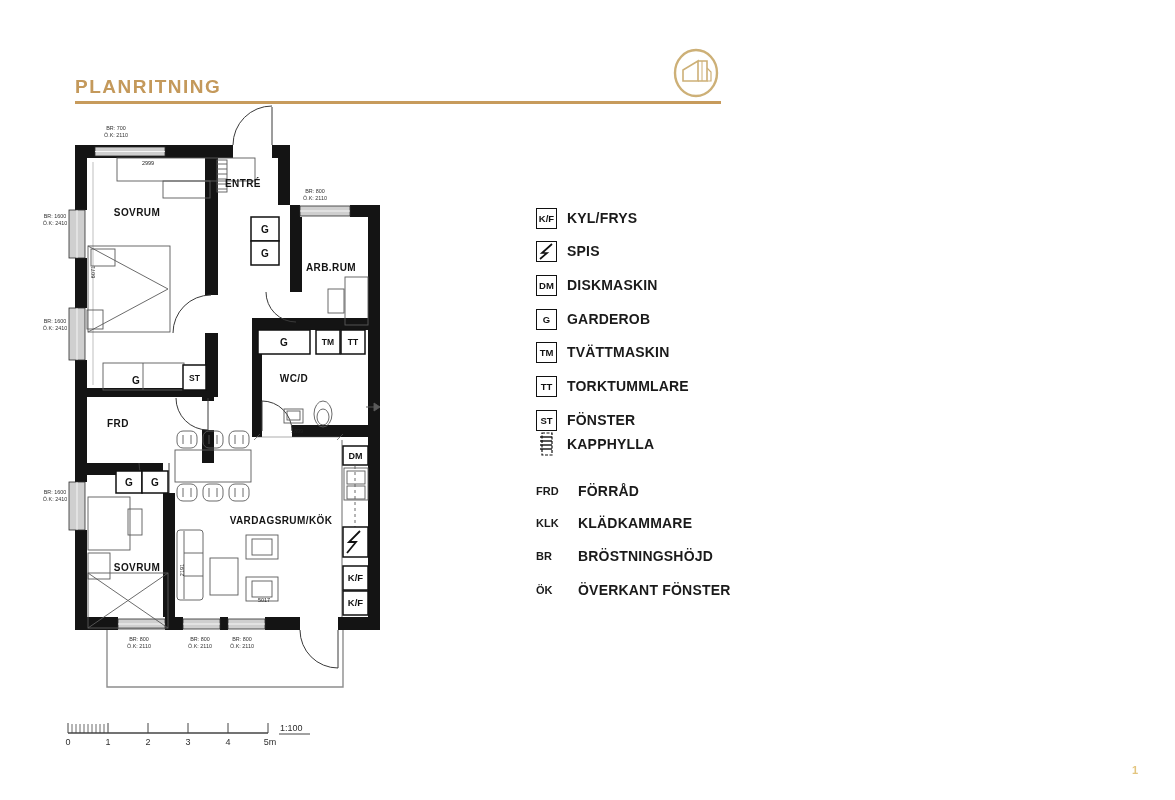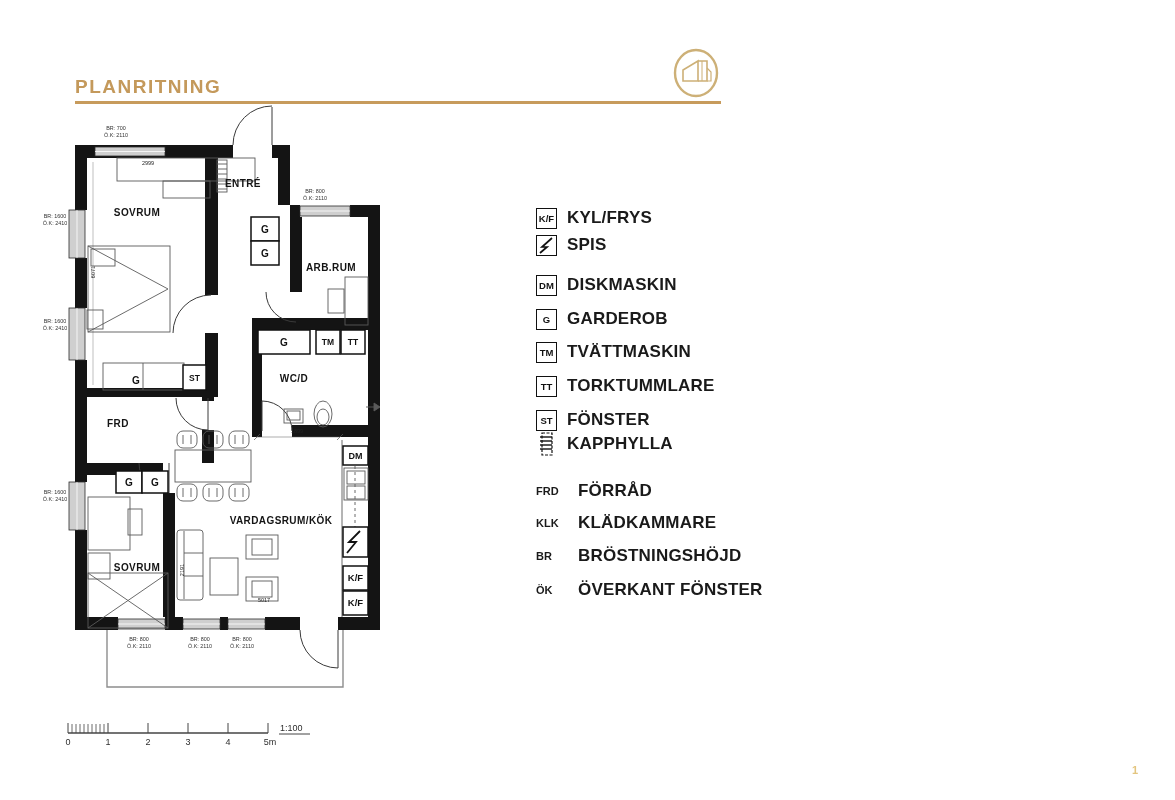--- a/index.html
+++ b/index.html
@@ -7,21 +7,21 @@
         font-family:"Liberation Sans",sans-serif;}
   .abs{position:absolute;}
   #title{left:75px;top:76px;font-size:19px;font-weight:bold;letter-spacing:1.5px;color:#C4995B;}
   #gold-rule{left:75px;top:101px;width:646px;height:3px;background:#C79B5C;}
   #page-marker{left:1132px;top:764px;color:#E3C57F;font-size:11px;font-weight:bold;}
   
   .lg-row{position:absolute;left:536px;height:24px;display:flex;align-items:center;}
   .lg-box{width:21px;height:21px;border:1.6px solid #111;display:flex;align-items:center;
           justify-content:center;font-size:9.5px;font-weight:bold;color:#111;background:#fff;box-sizing:border-box;}
   .lg-abbr{width:23px;font-size:11px;font-weight:bold;color:#1a1a1a;}
-  .lg-label{position:absolute;left:31px;font-size:17px;font-weight:bold;color:#1a1a1a;letter-spacing:.2px;white-space:nowrap;}
+  .lg-label{position:absolute;left:31px;font-size:14px;font-weight:bold;color:#1a1a1a;letter-spacing:.2px;white-space:nowrap;}
   .lg-row.textrow .lg-label{left:42px;}
   svg text{font-family:"Liberation Sans",sans-serif;}
   .room-lbl{font-size:10px;font-weight:bold;fill:#141414;letter-spacing:.4px;}
   .box-lbl{font-weight:bold;fill:#111;}
   .dim{font-size:5.5px;fill:#222;}
   .winlbl{font-size:5.4px;fill:#333;}
   .sb-num{font-size:9px;fill:#2e2e2e;}
 </style>
 </head>
 <body>
@@ -315,21 +315,21 @@
       <text class="sb-num" x="280" y="731" stroke="none">1:100</text>
       <line x1="279" y1="734" x2="310" y2="734" stroke-width="1"></line>
     </g>
   </svg>
 
   <div>
     <div class="lg-row" style="top:206px">
       <span class="lg-box">K/F</span>
       <span class="lg-label">KYL/FRYS</span>
     </div>
-    <div class="lg-row" style="top:233px">
+    <div class="lg-row" style="top:239px">
       <span class="lg-box">
         <svg width="17" height="17" viewBox="0 0 17 17">
             <path d="M14,1 L4,10 L9,10 L2,16" fill="none" stroke="#111" stroke-width="1.7"></path>
           </svg>
       </span>
       <span class="lg-label">SPIS</span>
     </div>
     <div class="lg-row" style="top:273px">
       <span class="lg-box">DM</span>
       <span class="lg-label">DISKMASKIN</span>

